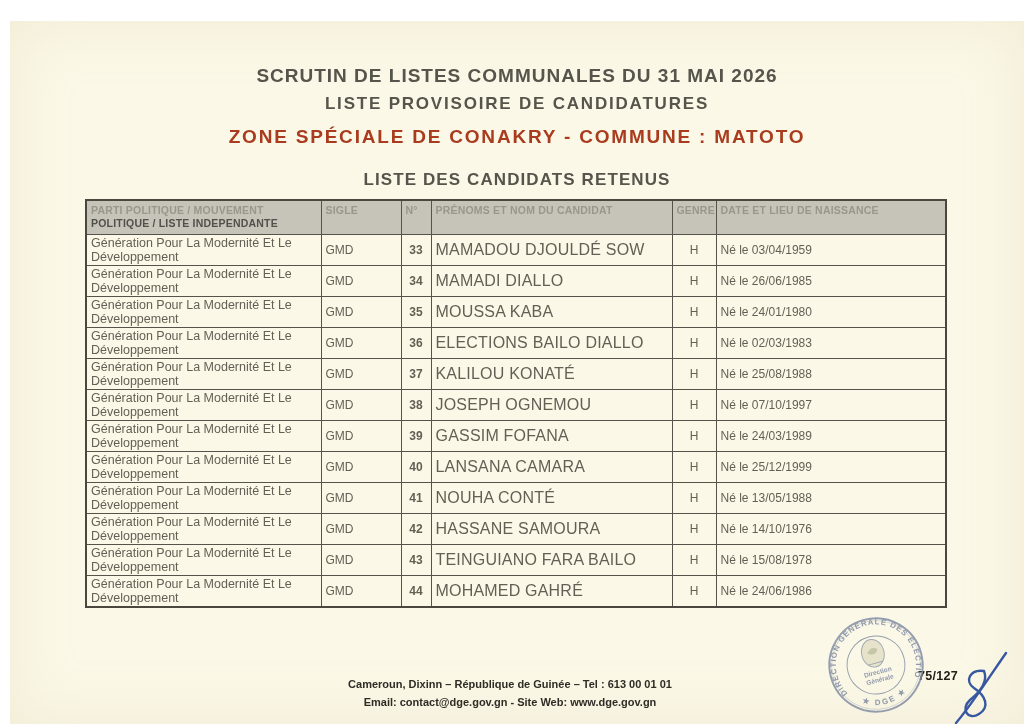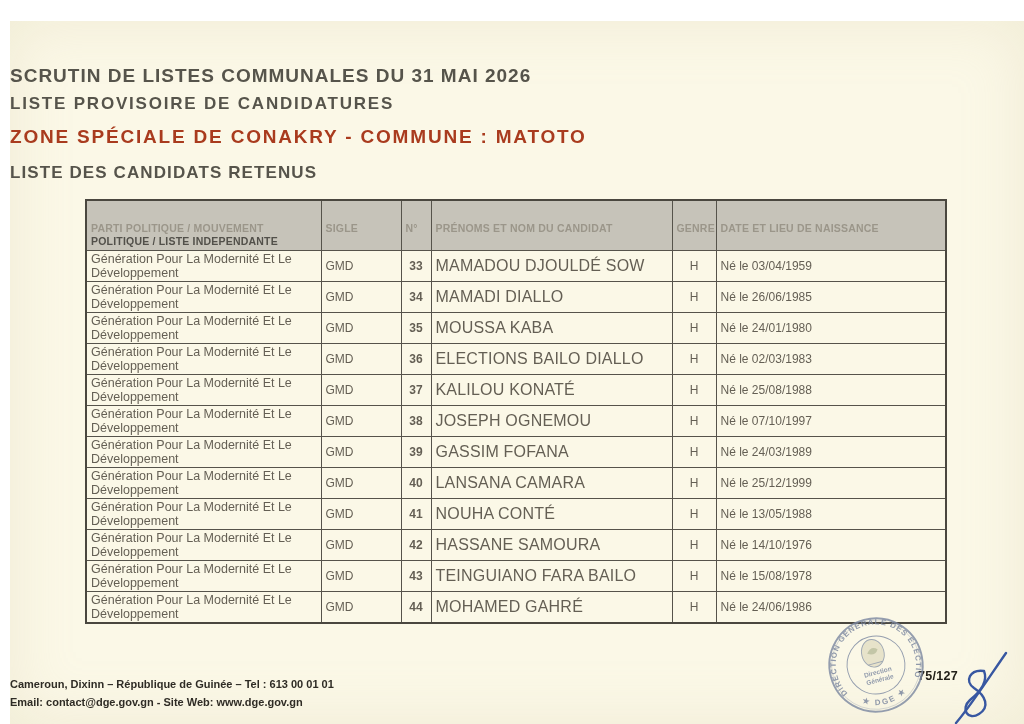--- a/index.html
+++ b/index.html
@@ -10,35 +10,35 @@
     position:relative;
     font-family:"Liberation Sans", sans-serif;
   }
   .paper {
     position:absolute; left:10px; top:21px;
     width:1014px; height:703px;
     background:#fbf8e7;
     box-shadow: inset 0 0 60px rgba(210,200,160,0.25);
   }
   
-  .titles { }
+  .titles { text-align:center; }
   .title-1 {
     margin-top:44px; font-size:19px; font-weight:bold;
     color:#56544b; letter-spacing:1px;
   }
   .title-2 {
     margin-top:7px; font-size:17px; font-weight:bold;
     color:#56544b; letter-spacing:1.8px;
   }
   .title-3 {
     margin-top:12px; font-size:19px; font-weight:bold;
     color:#a93b1e; letter-spacing:1.8px;
   }
   .title-4 {
-    margin-top:15px; font-size:17px; font-weight:bold;
+    margin-top:22px; font-size:17px; font-weight:bold;
     color:#56544b; letter-spacing:1.1px;
   }
   
   table.candidates {
     position:absolute; left:75px; top:178px; width:860px;
     border-collapse:collapse; table-layout:fixed;
     border:2px solid #4a473f;
   }
   table.candidates th, table.candidates td {
     border:1px solid #56534b;
@@ -46,40 +46,41 @@
     overflow:hidden;
   }
   table.candidates thead th {
     background:#c6c3b9;
     color:#9b968a;
     font-size:10.5px;
     font-weight:bold;
     text-align:left;
     vertical-align:top;
     letter-spacing:0.2px;
-    padding:21px 4px 2px 4px;
+    padding:3px 4px 2px 4px;
     height:34px;
     line-height:13px;
   }
   .hdr-strong { color:#52504a; display:block; }
   table.candidates td {
     height:31px;
     padding:1px 4px;
     color:#645f54;
     vertical-align:middle;
   }
   td.cell-party { font-size:12.5px; line-height:14px; color:#6b665a; }
   td.cell-sigle { font-size:12px; }
   td.cell-num   { font-size:12px; text-align:center; padding:1px 1px;font-weight:bold; }
   td.cell-name  { font-size:16px; color:#5d584d; letter-spacing:0.2px; }
   td.cell-genre { font-size:12px; text-align:center; }
   td.cell-birth { font-size:12px; }
   
   .footer {
     position:absolute; left:0; top:654px; width:1000px;
+    text-align:center;
     font-size:11px; font-weight:bold; line-height:18px;
     color:#2f2c25;
   }
   .page-number {
     position:absolute; left:908px; top:648px;
     font-size:12.5px; font-weight:bold; color:#232019;
     letter-spacing:0.3px;
   }
   
   .stamp {

